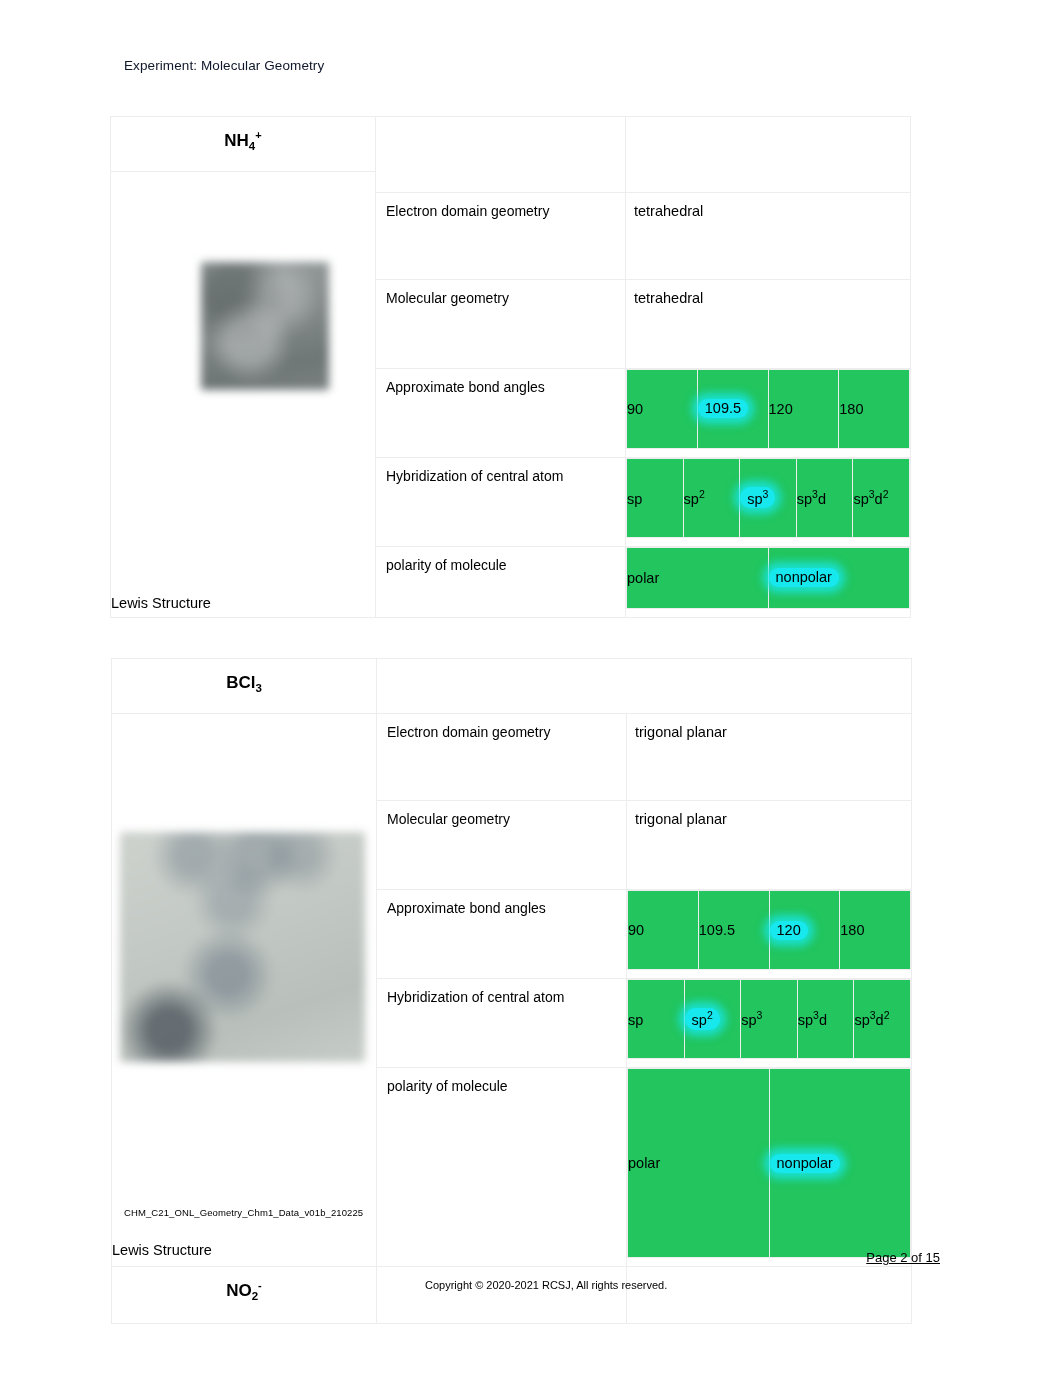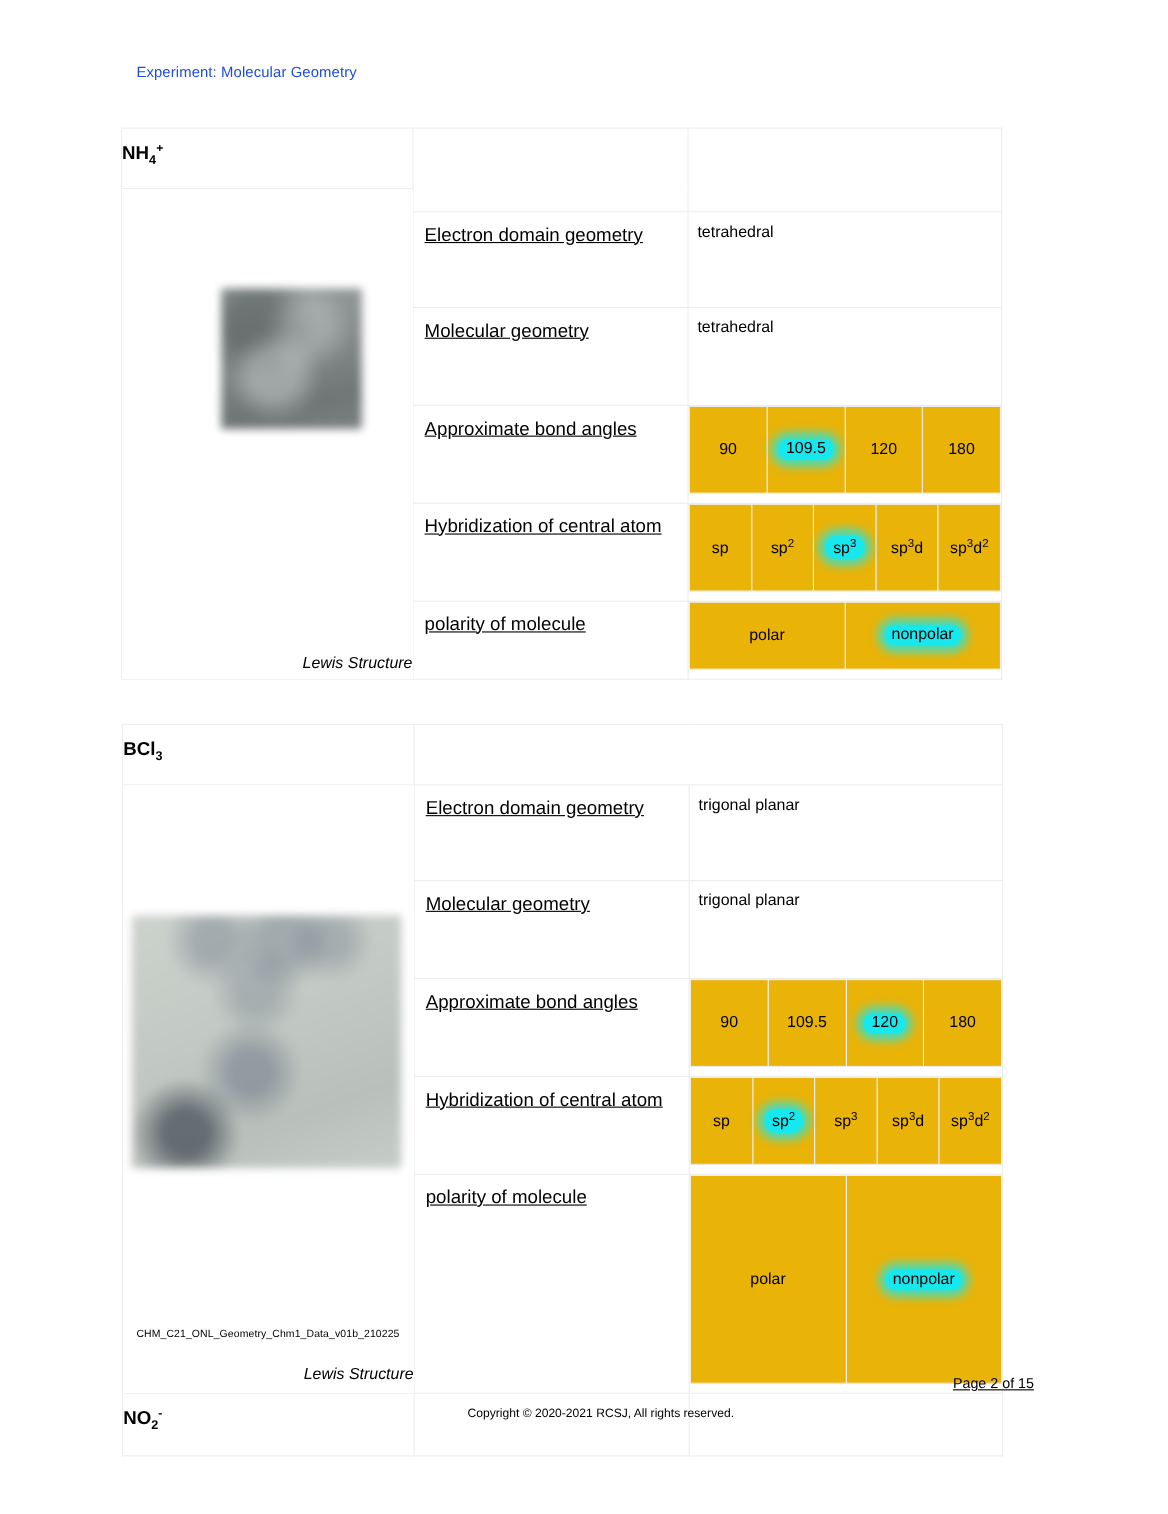--- a/index.html
+++ b/index.html
@@ -20,87 +20,86 @@
     position: absolute;
     inset: 0;
     background: #ffffff;
   }
 
   .doc-header {
     position: absolute;
     left: 124px;
     top: 58px;
     font-size: 13.5px;
-    color: #1d4ed8;
+    color: #0f172a;
     letter-spacing: 0.1px;
   }
 
   
   .geo-table {
     position: absolute;
     border-collapse: collapse;
     table-layout: fixed;
     background: #ffffff;
   }
   .geo-table td {
     border: 1px solid #ededed;
     padding: 0;
     vertical-align: top;
     background: #ffffff;
   }
 
   .formula-cell {
+    text-align: center;
     font-weight: bold;
     font-size: 17px;
     padding-top: 12px !important;
     padding-bottom: 6px !important;
   }
   .formula-cell sub { font-size: 11.5px; }
   .formula-cell sup { font-size: 11px; }
 
   .lewis-cell {
     position: relative;
   }
   .lewis-label {
     position: absolute;
     bottom: 6px;
     left: 0;
     right: 0;
-    text-align: right;
+    text-align: left;
     font-size: 14.5px;
-    font-style: italic;
   }
 
   .prop-label {
-    font-size: 17px;
+    font-size: 14px;
     padding: 10px 0 0 10px !important;
     line-height: 1.25;
     white-space: nowrap;
-    text-decoration: underline;
   }
 
   .value-text {
     font-size: 14.5px;
     padding: 10px 0 0 8px !important;
     margin-top: 43px;
   }
 
   
   .opt-grid {
     width: 100%;
     border-collapse: collapse;
     table-layout: fixed;
     height: 100%;
   }
   .opt-grid td {
     border: 1px solid #ededed;
-    text-align: center;
+    text-align: left;
     vertical-align: middle;
     font-size: 14.5px;
-    background: #eab308;
+    background: #22c55e;
   }
   .opt-grid sup { font-size: 10.5px; }
 
   .hl {
     display: inline-block;
     padding: 1px 7px 2px 7px;
     border-radius: 11px;
     background: #16e8ee;
     box-shadow: 0 0 9px 6px rgba(22,232,238,0.78);
     color: #000;

